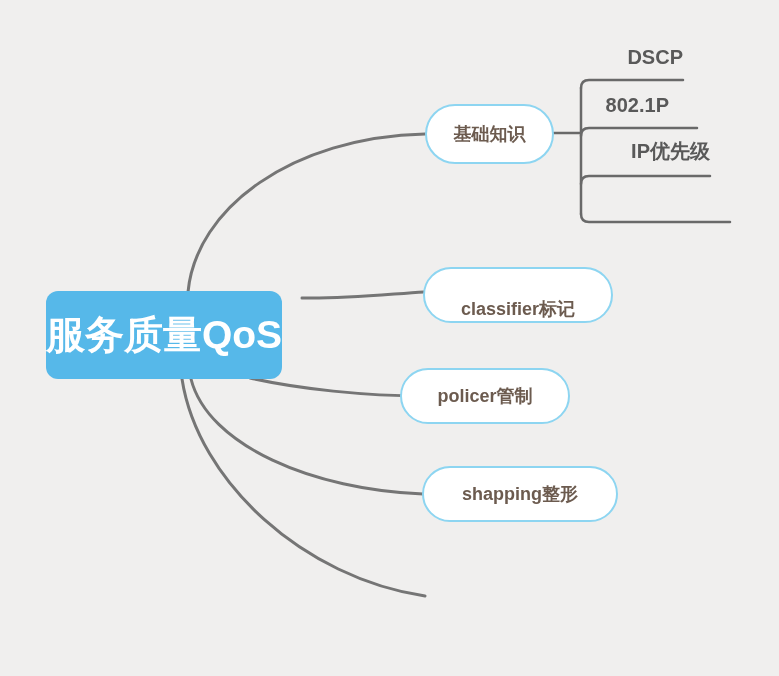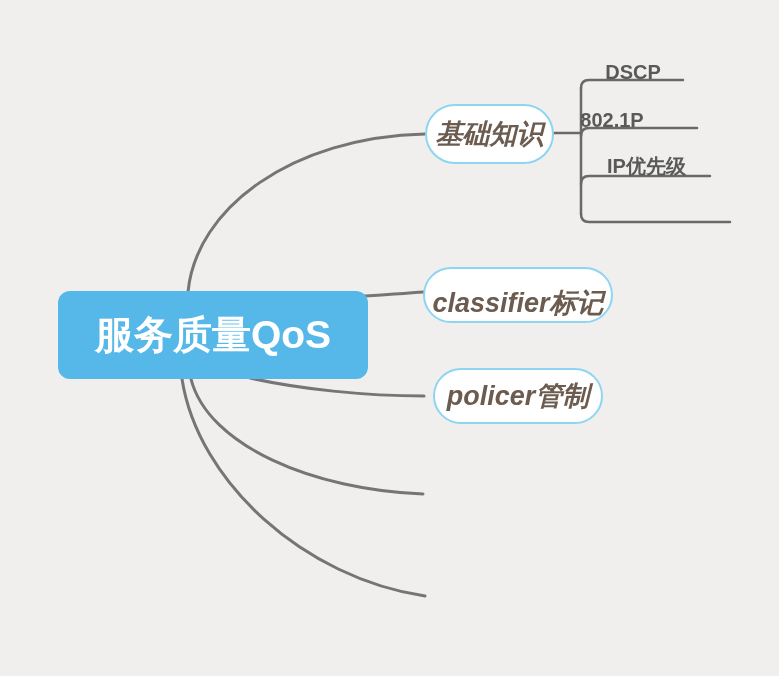--- a/index.html
+++ b/index.html
@@ -36,61 +36,58 @@
     stroke-width:3;
     stroke-linecap:round;
   }
   svg.lines .bracket{
     stroke:var(--bracket);
     stroke-width:2.5;
     stroke-linecap:round;
   }
   .root-node{
     position:absolute;
-    left:46px;top:291px;width:310px;height:88px;
+    left:46px;top:291px;width:236px;height:88px;
     background:var(--root-fill);
     border-radius:12px;
     display:flex;align-items:center;justify-content:center;
     z-index:2;
-    margin-left:12px;
   }
   .root-node .label{
     color:var(--root-text);
     font-size:39px;
     font-weight:bold;
     letter-spacing:0px;
     white-space:nowrap;
   }
   .branch-node{
     position:absolute;
     background:var(--branch-fill);
     border:2px solid var(--branch-border);
     border-radius:30px;
     display:flex;align-items:center;justify-content:center;
     z-index:2;
   }
   .branch-node .label{
     color:var(--branch-text);
-    font-size:27px;
+    font-size:18px;
     font-weight:bold;
     white-space:nowrap;
-    font-style:italic;
   }
   .node-basics{left:425px;top:104px;width:129px;height:60px;}
   .node-classifier{left:423px;top:267px;width:190px;height:56px;align-items:flex-end;}
-  .node-policer{left:433px;top:368px;width:170px;height:56px;}
+  .node-policer{left:400px;top:368px;width:170px;height:56px;}
   .node-shapping{left:422px;top:466px;width:196px;height:56px;}
   .node-queue{left:424px;top:568px;width:160px;height:56px;}
   .subtopic{
     position:absolute;
-    display:flex;align-items:flex-end;justify-content:center;
+    display:flex;align-items:flex-end;justify-content:flex-end;
     height:30px;
     padding-bottom:11px;
     z-index:2;
-    margin-top:15px;
   }
   .subtopic .label{
     color:var(--subtopic-text);
     font-size:20px;
     font-weight:bold;
     white-space:nowrap;
   }
   .sub-dscp{left:583px;top:50px;width:100px;}
   .sub-8021p{left:555px;top:98px;width:114px;}
   .sub-ipprec{left:583px;top:146px;width:127px;}
@@ -123,20 +120,23 @@
 
   <div class="branch-node node-basics">
     <span class="label">基础知识</span>
   </div>
   <div class="branch-node node-classifier">
     <span class="label">classifier标记</span>
   </div>
   <div class="branch-node node-policer">
     <span class="label">policer管制</span>
   </div>
+  <div class="branch-node node-shapping">
+    <span class="label">shapping整形</span>
+  </div>
 
   <div class="subtopic sub-dscp">
     <span class="label">DSCP</span>
   </div>
   <div class="subtopic sub-8021p">
     <span class="label">802.1P</span>
   </div>
   <div class="subtopic sub-ipprec">
     <span class="label">IP优先级</span>
   </div>

